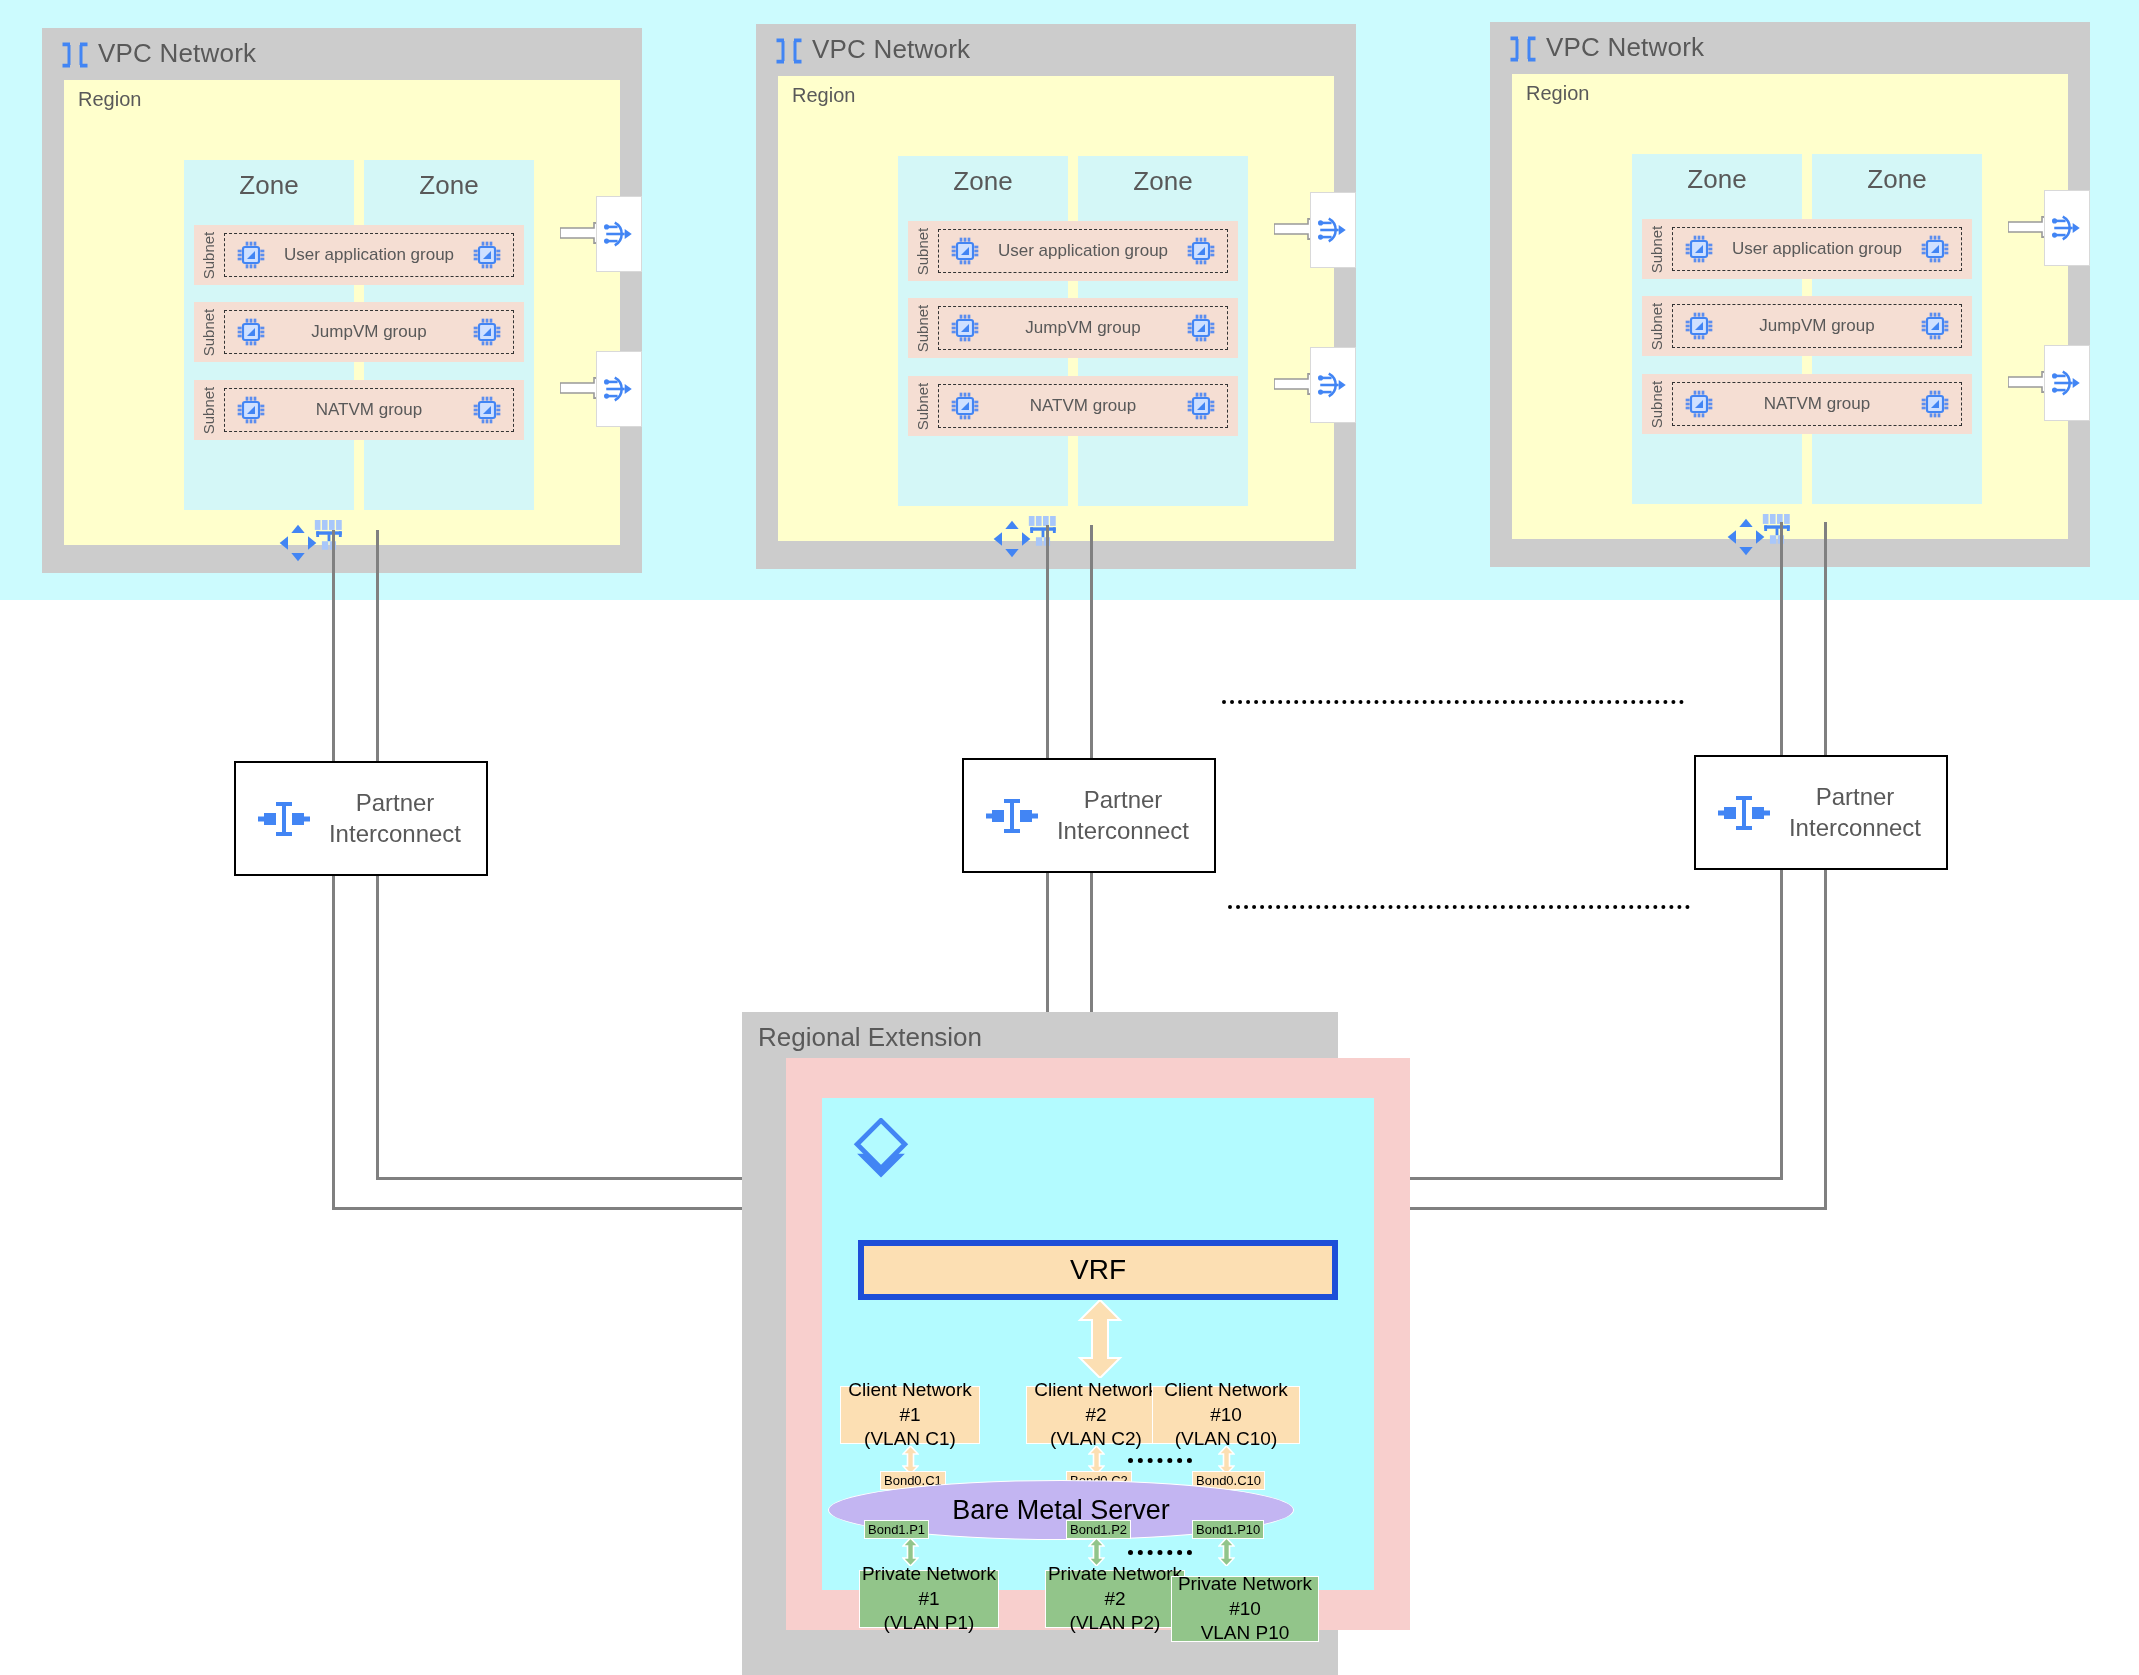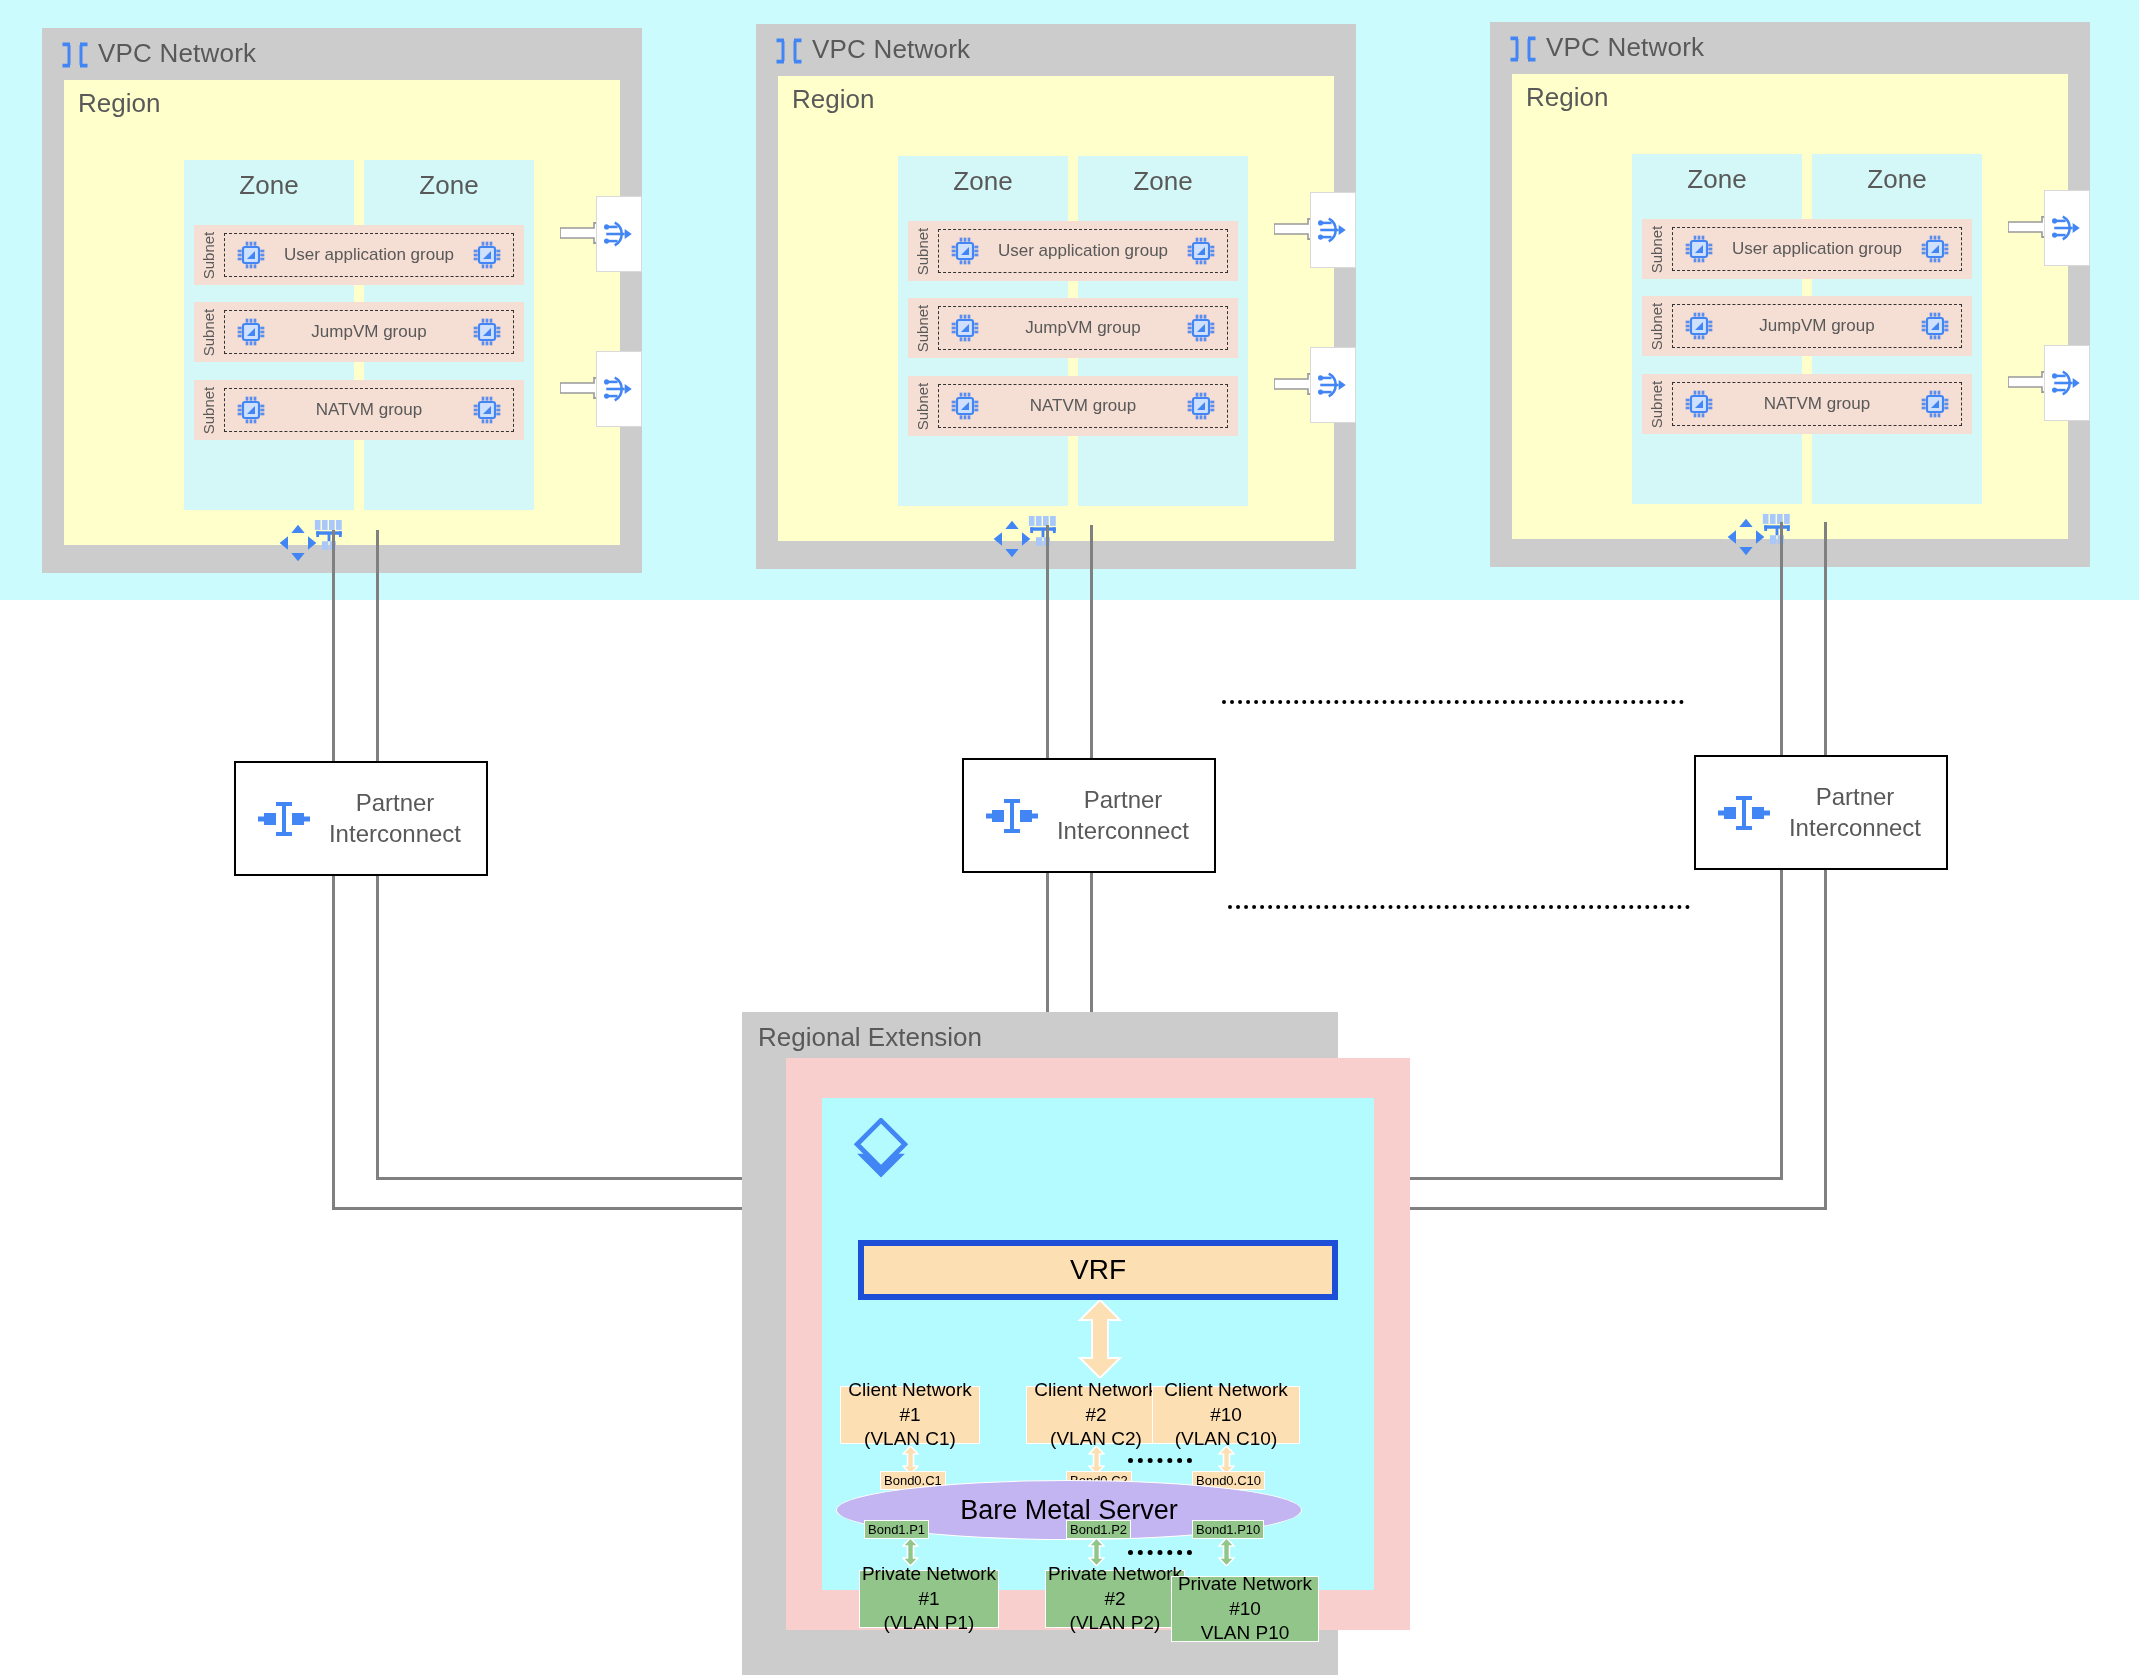--- a/index.html
+++ b/index.html
@@ -8,21 +8,21 @@
 
   
   .cyan-band{position:absolute;left:0;top:0;width:2139px;height:600px;background:#ccfbfe;}
 
   
   .vpc{position:absolute;background:#cccccc;box-sizing:border-box;}
   .vpc-title{position:absolute;left:56px;top:10px;font-size:26px;color:#595959;letter-spacing:.2px;white-space:nowrap;}
   .vpc-icon{position:absolute;left:18px;top:12px;width:30px;height:30px;}
 
   .region{position:absolute;background:#ffffcc;box-sizing:border-box;}
-  .region-title{position:absolute;left:14px;top:8px;font-size:26px;color:#595959;}
+  .region-title{position:absolute;left:14px;top:8px;font-size:20px;color:#595959;}
 
   .zone{position:absolute;background:#d4f7f7;box-sizing:border-box;}
   .zone-title{position:absolute;top:10px;left:0;width:100%;text-align:center;font-size:26px;color:#595959;}
 
   .subnet{position:absolute;background:#f5ded3;box-sizing:border-box;}
   .subnet-label{position:absolute;left:4px;top:0;height:100%;width:22px;display:flex;align-items:center;justify-content:center;}
   .subnet-label span{transform:rotate(-90deg);white-space:nowrap;font-size:15px;color:#595959;}
   .group-box{position:absolute;border:1.6px dashed #333;box-sizing:border-box;display:flex;align-items:center;justify-content:center;}
   .group-label{font-size:17px;color:#595959;}
   .chip{position:absolute;width:32px;height:32px;top:50%;margin-top:-16px;}
@@ -956,21 +956,21 @@
           <svg width="17" height="28" viewBox="0 0 17 28">
               <path d="M8.5 0 L16 8 L11.5 8 L11.5 20 L16 20 L8.5 28 L1 20 L5.5 20 L5.5 8 L1 8 Z" fill="#fcdfb3" stroke="#ffffff" stroke-width="1.6"></path>
             </svg>
         </div>
         <div class="dotseg-sm" style="left:306px;top:360px;width:64px;"></div>
 
         <div class="bond c" style="left:58px;top:373px;text-align:center;">Bond0.C1</div>
         <div class="bond c" style="left:244px;top:373px;">Bond0.C2</div>
         <div class="bond c" style="left:370px;top:373px;">Bond0.C10</div>
 
-        <div class="bms" style="left:14px;top:382px;width:466px;height:60px;">Bare Metal Server</div>
+        <div class="bms" style="left:6px;top:382px;width:466px;height:60px;">Bare Metal Server</div>
 
         <div class="bond p" style="left:42px;top:422px;">Bond1.P1</div>
         <div class="bond p" style="left:244px;top:422px;">Bond1.P2</div>
         <div class="bond p" style="left:370px;top:422px;">Bond1.P10</div>
 
         <div class="dbl-arrow" style="left:80px;top:440px;">
           <svg width="17" height="28" viewBox="0 0 17 28">
               <path d="M8.5 0 L16 8 L11.5 8 L11.5 20 L16 20 L8.5 28 L1 20 L5.5 20 L5.5 8 L1 8 Z" fill="#92c58a" stroke="#ffffff" stroke-width="1.6"></path>
             </svg>
         </div>

